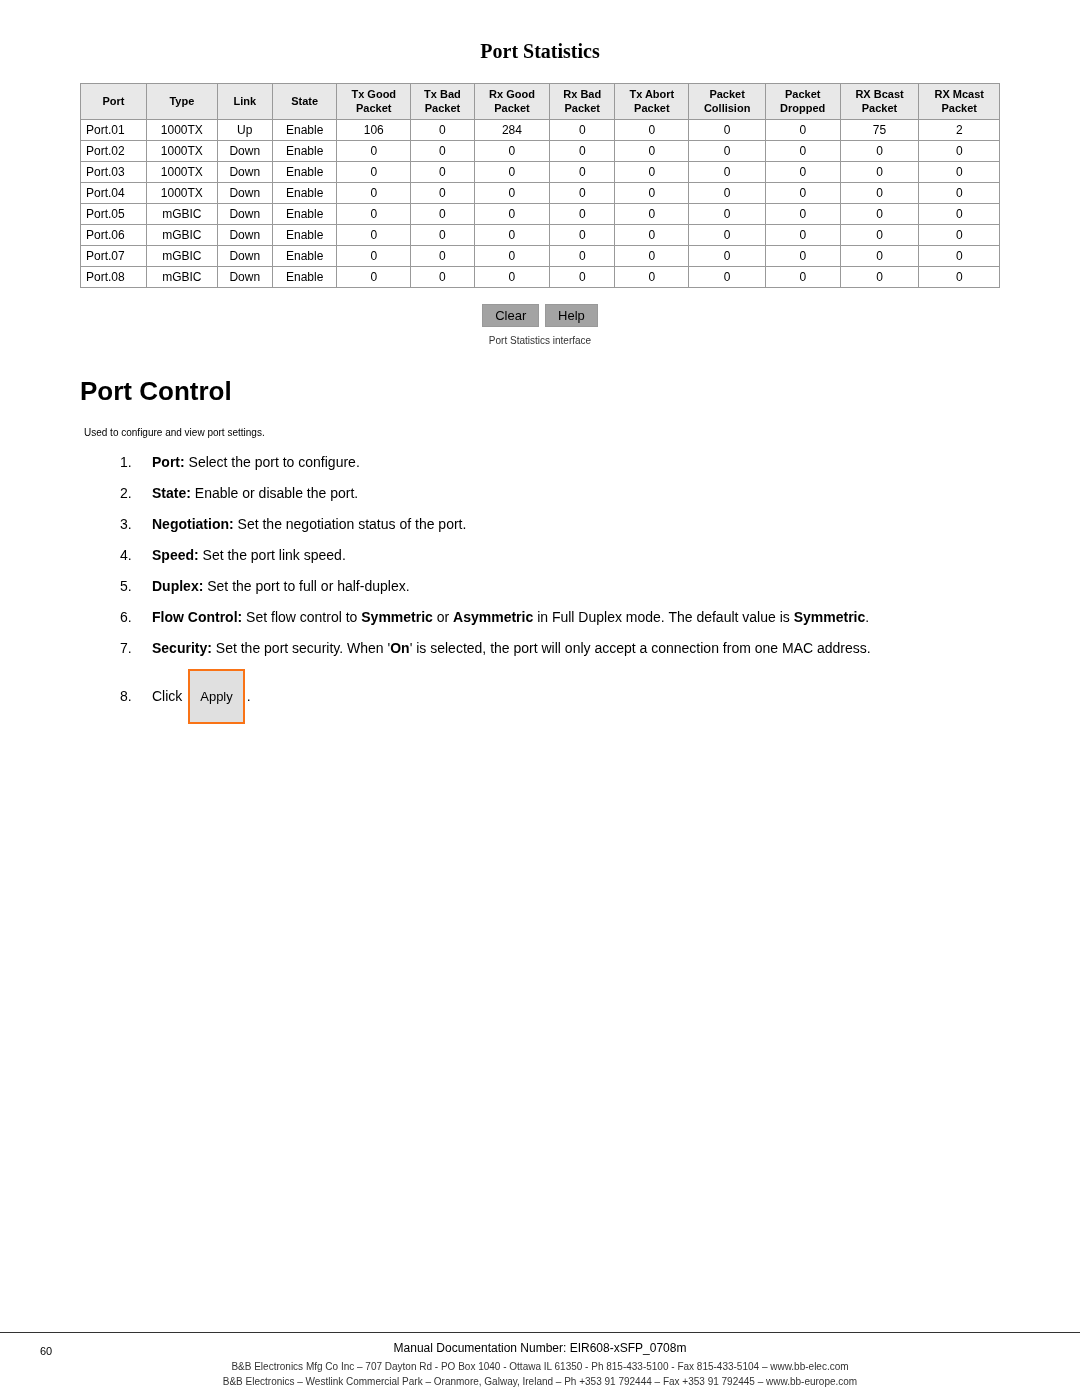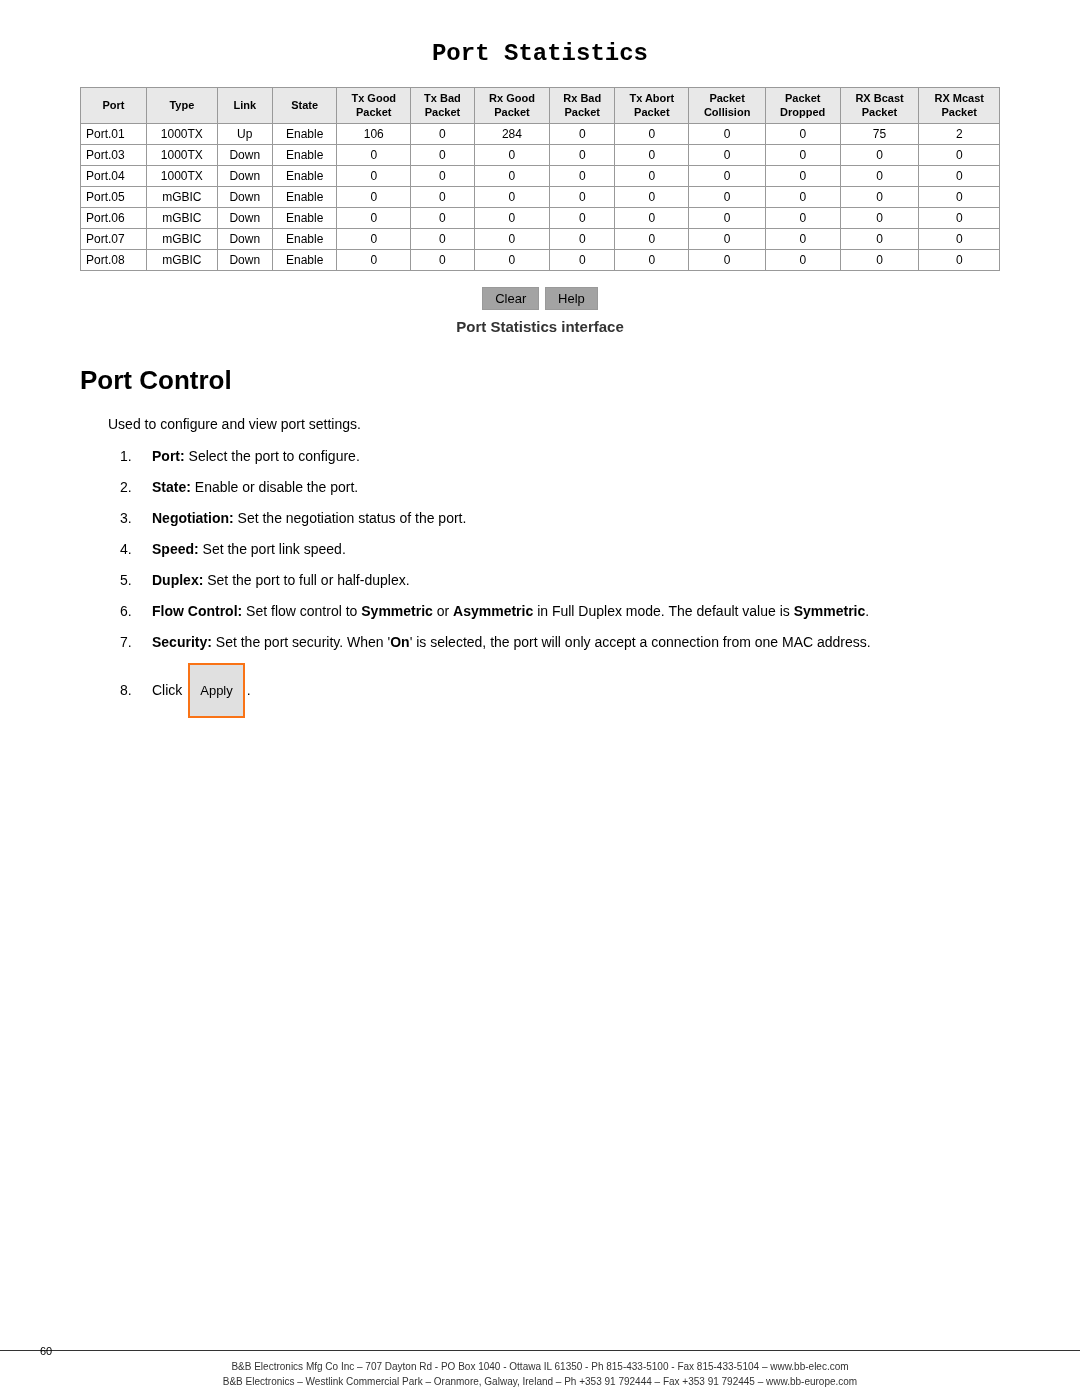--- a/index.html
+++ b/index.html
@@ -13,24 +13,24 @@
       position: relative;
     }
 
     .page-content {
       padding: 40px 80px 80px 80px;
     }
 
     
     .section-title {
       text-align: center;
-      font-size: 24px;
+      font-size: 20px;
       font-weight: bold;
       margin-bottom: 20px;
-      font-family: Liberation Mono, monospace;
+      font-family: Liberation Serif, serif;
     }
 
     .stats-table {
       border-collapse: collapse;
       width: 100%;
       font-size: 12px;
       margin-bottom: 16px;
     }
 
     .stats-table th, .stats-table td {
@@ -59,38 +59,37 @@
       padding: 3px 12px;
       border: 1px solid #999;
       background: #a3a3a3;
       cursor: pointer;
       font-size: 13px;
       margin: 0 1px;
     }
 
     .caption-text {
       text-align: center;
-      font-size: 15px;
+      font-size: 10px;
       color: #333;
       margin-bottom: 30px;
-      font-weight: bold;
     }
 
     
     .port-control-title {
       font-size: 26px;
       font-weight: bold;
       margin-bottom: 20px;
       font-family: Liberation Sans, sans-serif;
     }
 
     .intro-text {
-      margin-left: 28px;
+      margin-left: 4px;
       margin-bottom: 14px;
-      font-size: 14px;
+      font-size: 10px;
     }
 
     .instructions-list {
       margin-left: 40px;
       list-style: none;
       counter-reset: item;
     }
 
     .instructions-list li {
       counter-increment: item;
@@ -195,20 +194,35 @@
           <td>0</td>
           <td>284</td>
           <td>0</td>
           <td>0</td>
           <td>0</td>
           <td>0</td>
           <td>75</td>
           <td>2</td>
         </tr>
         <tr>
+          <td>Port.02</td>
+          <td>1000TX</td>
+          <td>Down</td>
+          <td>Enable</td>
+          <td>0</td>
+          <td>0</td>
+          <td>0</td>
+          <td>0</td>
+          <td>0</td>
+          <td>0</td>
+          <td>0</td>
+          <td>0</td>
+          <td>0</td>
+        </tr>
+        <tr>
           <td>Port.03</td>
           <td>1000TX</td>
           <td>Down</td>
           <td>Enable</td>
           <td>0</td>
           <td>0</td>
           <td>0</td>
           <td>0</td>
           <td>0</td>
           <td>0</td>
@@ -345,15 +359,16 @@
       <div class="item-content">
         <span>Click </span><button class="apply-btn">Apply</button><span>.</span>
       </div>
     </li>
   </ol>
 
 </div>
 
 <div class="page-footer">
   <span class="footer-page-num">60</span>
+  <p class="footer-doc-num">Manual Documentation Number: EIR608-xSFP_0708m</p>
   <p class="footer-address">B&amp;B Electronics Mfg Co Inc – 707 Dayton Rd - PO Box 1040 - Ottawa IL 61350 - Ph 815-433-5100 - Fax 815-433-5104 – www.bb-elec.com</p>
   <p class="footer-address">B&amp;B Electronics – Westlink Commercial Park – Oranmore, Galway, Ireland – Ph +353 91 792444 – Fax +353 91 792445 – www.bb-europe.com</p>
 </div>
 
 </body></html>

